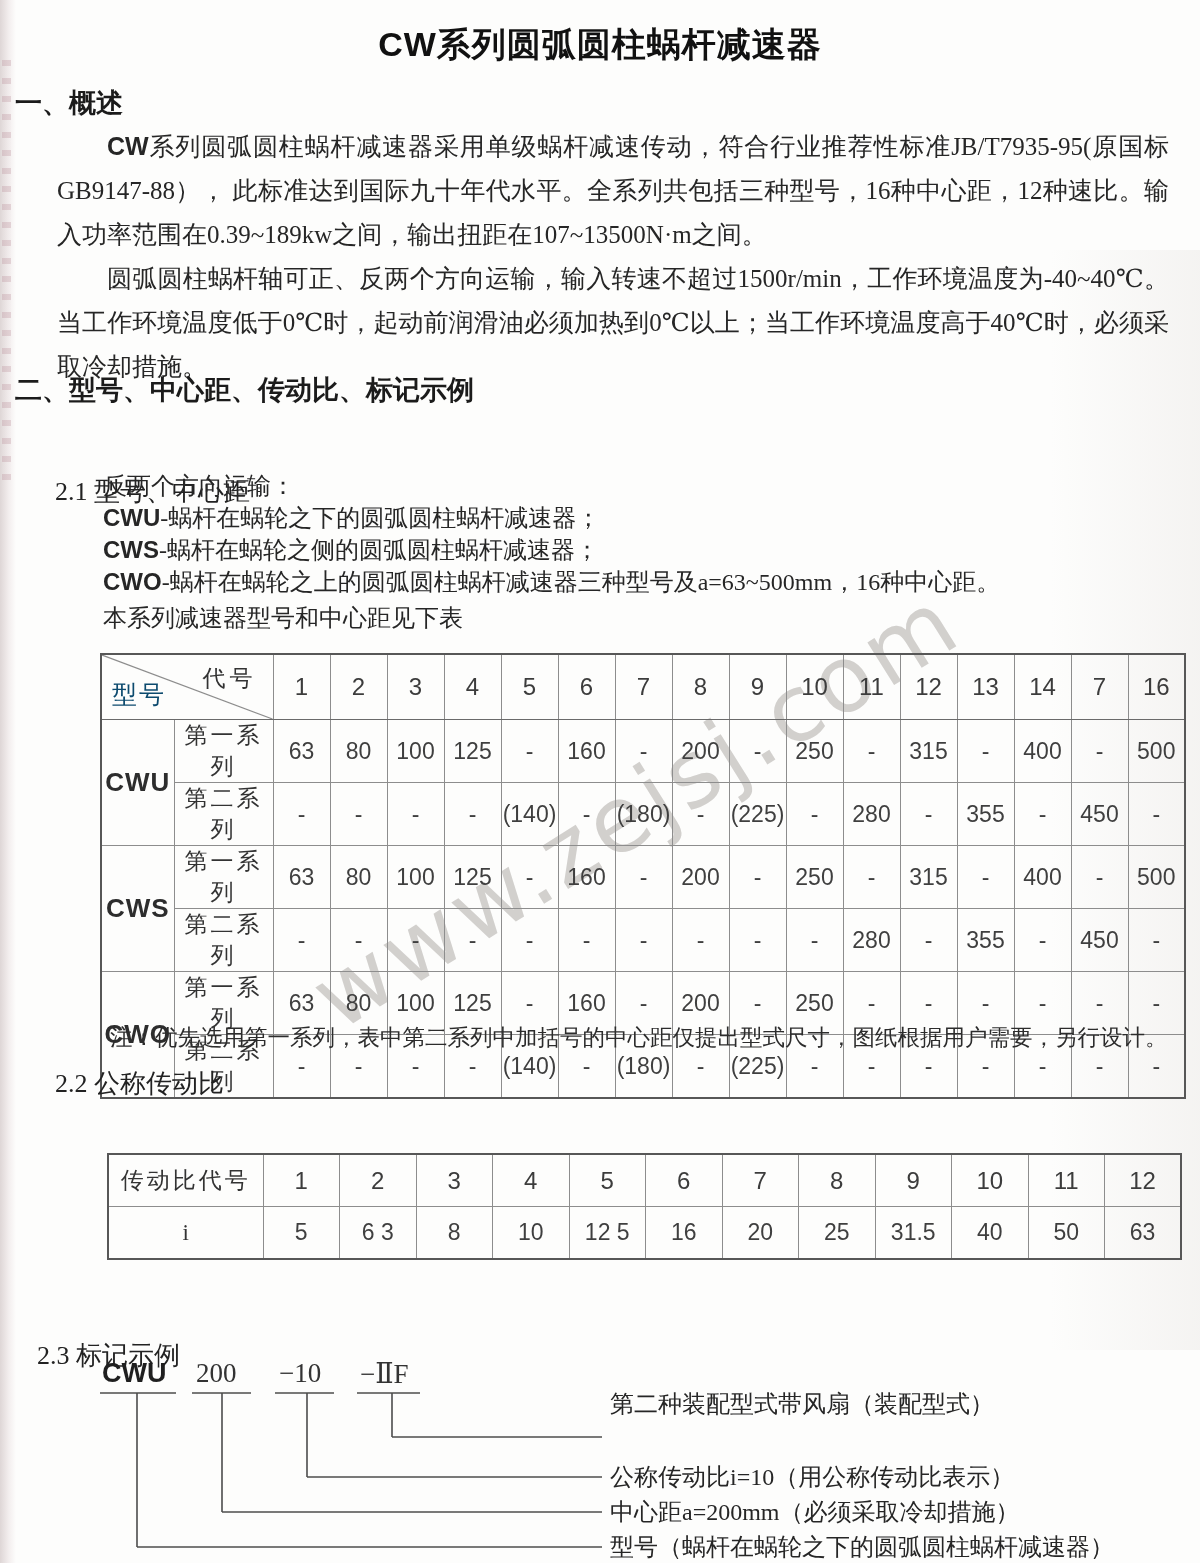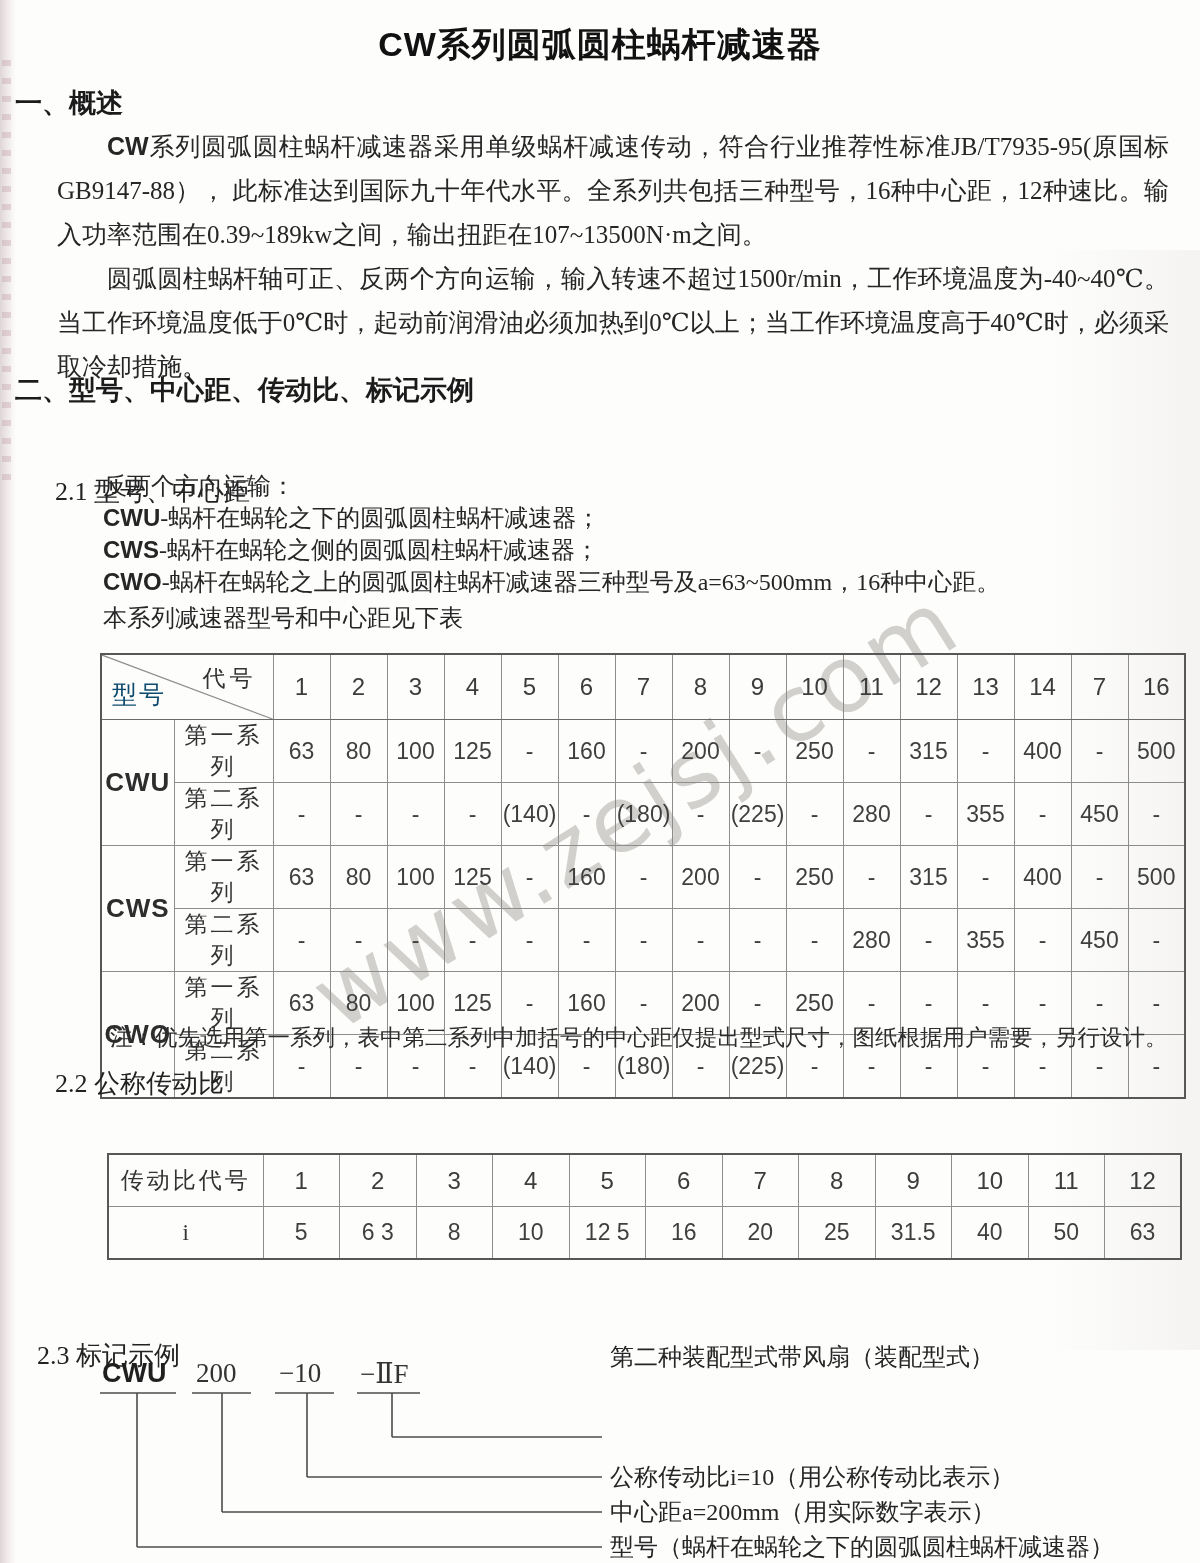--- a/index.html
+++ b/index.html
@@ -325,19 +325,19 @@
       <line x1="222" y1="1" x2="222" y2="120"></line>
       <line x1="307" y1="1" x2="307" y2="85"></line>
       <line x1="392" y1="1" x2="392" y2="45"></line>
 
       <line x1="392" y1="45" x2="602" y2="45"></line>
       <line x1="307" y1="85" x2="602" y2="85"></line>
       <line x1="222" y1="120" x2="602" y2="120"></line>
       <line x1="137" y1="155" x2="602" y2="155"></line>
     </svg>
 
-    <div class="diag-label" style="top:1341px;">第二种装配型式带风扇（装配型式）</div>
+    <div class="diag-label" style="top:1388px;">第二种装配型式带风扇（装配型式）</div>
     <div class="diag-label" style="top:1461px;">公称传动比i=10（用公称传动比表示）</div>
-    <div class="diag-label" style="top:1496px;">中心距a=200mm（用实际数字表示）</div>
+    <div class="diag-label" style="top:1496px;">中心距a=200mm（必须采取冷却措施）</div>
     <div class="diag-label" style="top:1531px;">型号（蜗杆在蜗轮之下的圆弧圆柱蜗杆减速器）</div>
 
   </div>
 </div>
 
 </body></html>

